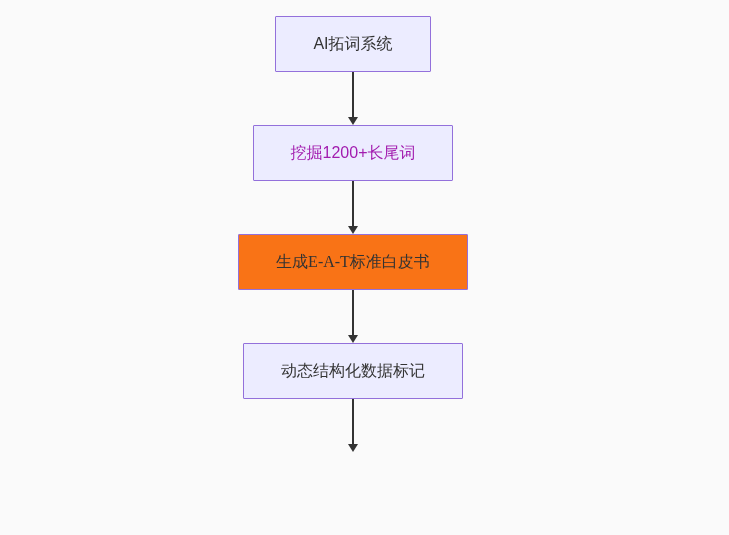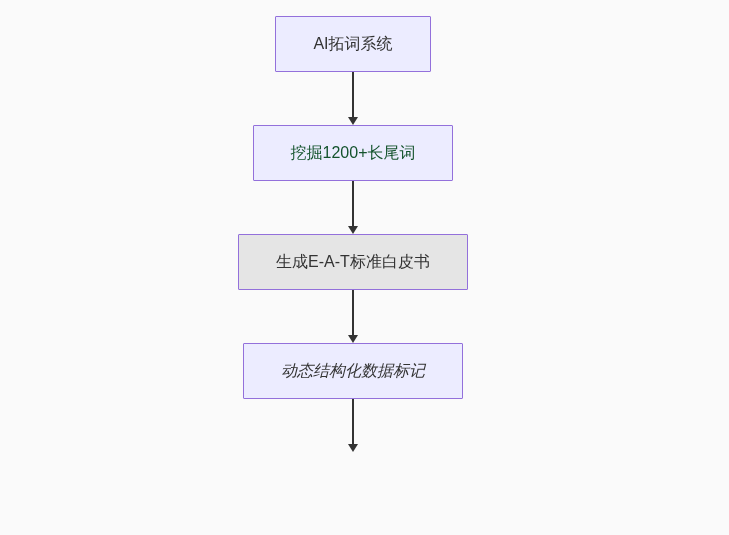--- a/index.html
+++ b/index.html
@@ -58,35 +58,35 @@
 
 <div class="flowchart">
 
   <div class="node" style="background: rgb(236, 236, 255); border-color: rgb(147, 112, 219); color: rgb(51, 51, 51);">AI拓词系统</div>
 
   <div class="edge">
     <div class="line" style="background: rgb(51, 51, 51);"></div>
     <div class="head" style="border-top-color: rgb(51, 51, 51);"></div>
   </div>
 
-  <div class="node" style="background: rgb(236, 236, 255); border-color: rgb(147, 112, 219); color: #14532d;">挖掘1200+长尾词</div>
+  <div class="node" style="background: rgb(236, 236, 255); border-color: rgb(147, 112, 219); color: #a21caf;">挖掘1200+长尾词</div>
 
   <div class="edge">
     <div class="line" style="background: rgb(51, 51, 51);"></div>
     <div class="head" style="border-top-color: rgb(51, 51, 51);"></div>
   </div>
 
-  <div class="node" style="background: #e5e5e5; border-color: rgb(147, 112, 219); color: rgb(51, 51, 51);">生成E-A-T标准白皮书</div>
+  <div class="node" style="background: #f97316; border-color: rgb(147, 112, 219); color: rgb(51, 51, 51); font-family: Liberation Serif, serif;">生成E-A-T标准白皮书</div>
 
   <div class="edge">
     <div class="line" style="background: rgb(51, 51, 51);"></div>
     <div class="head" style="border-top-color: rgb(51, 51, 51);"></div>
   </div>
 
-  <div class="node" style="background: rgb(236, 236, 255); border-color: rgb(147, 112, 219); color: rgb(51, 51, 51); font-style: italic;">动态结构化数据标记</div>
+  <div class="node" style="background: rgb(236, 236, 255); border-color: rgb(147, 112, 219); color: rgb(51, 51, 51);">动态结构化数据标记</div>
 
   <div class="edge">
     <div class="line" style="background: rgb(51, 51, 51);"></div>
     <div class="head" style="border-top-color: rgb(51, 51, 51);"></div>
   </div>
 
 
 </div>
 
 </body></html>

